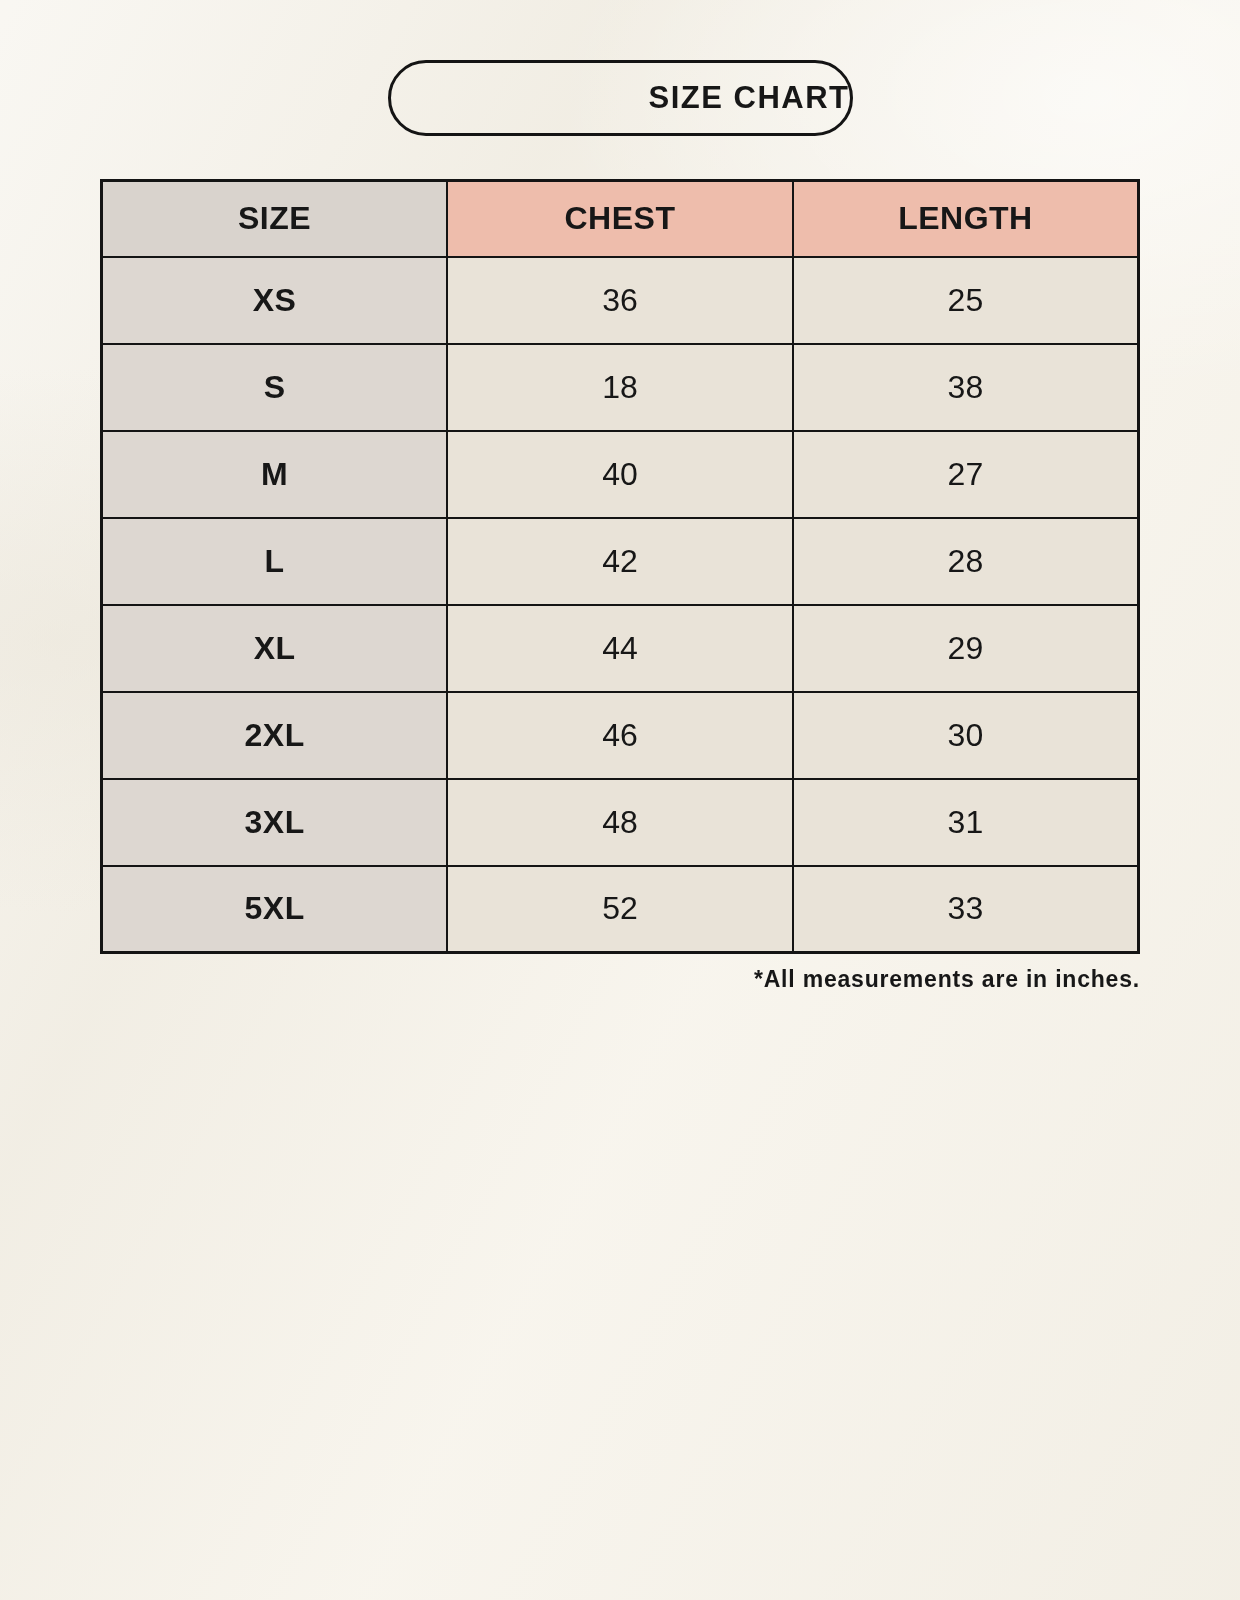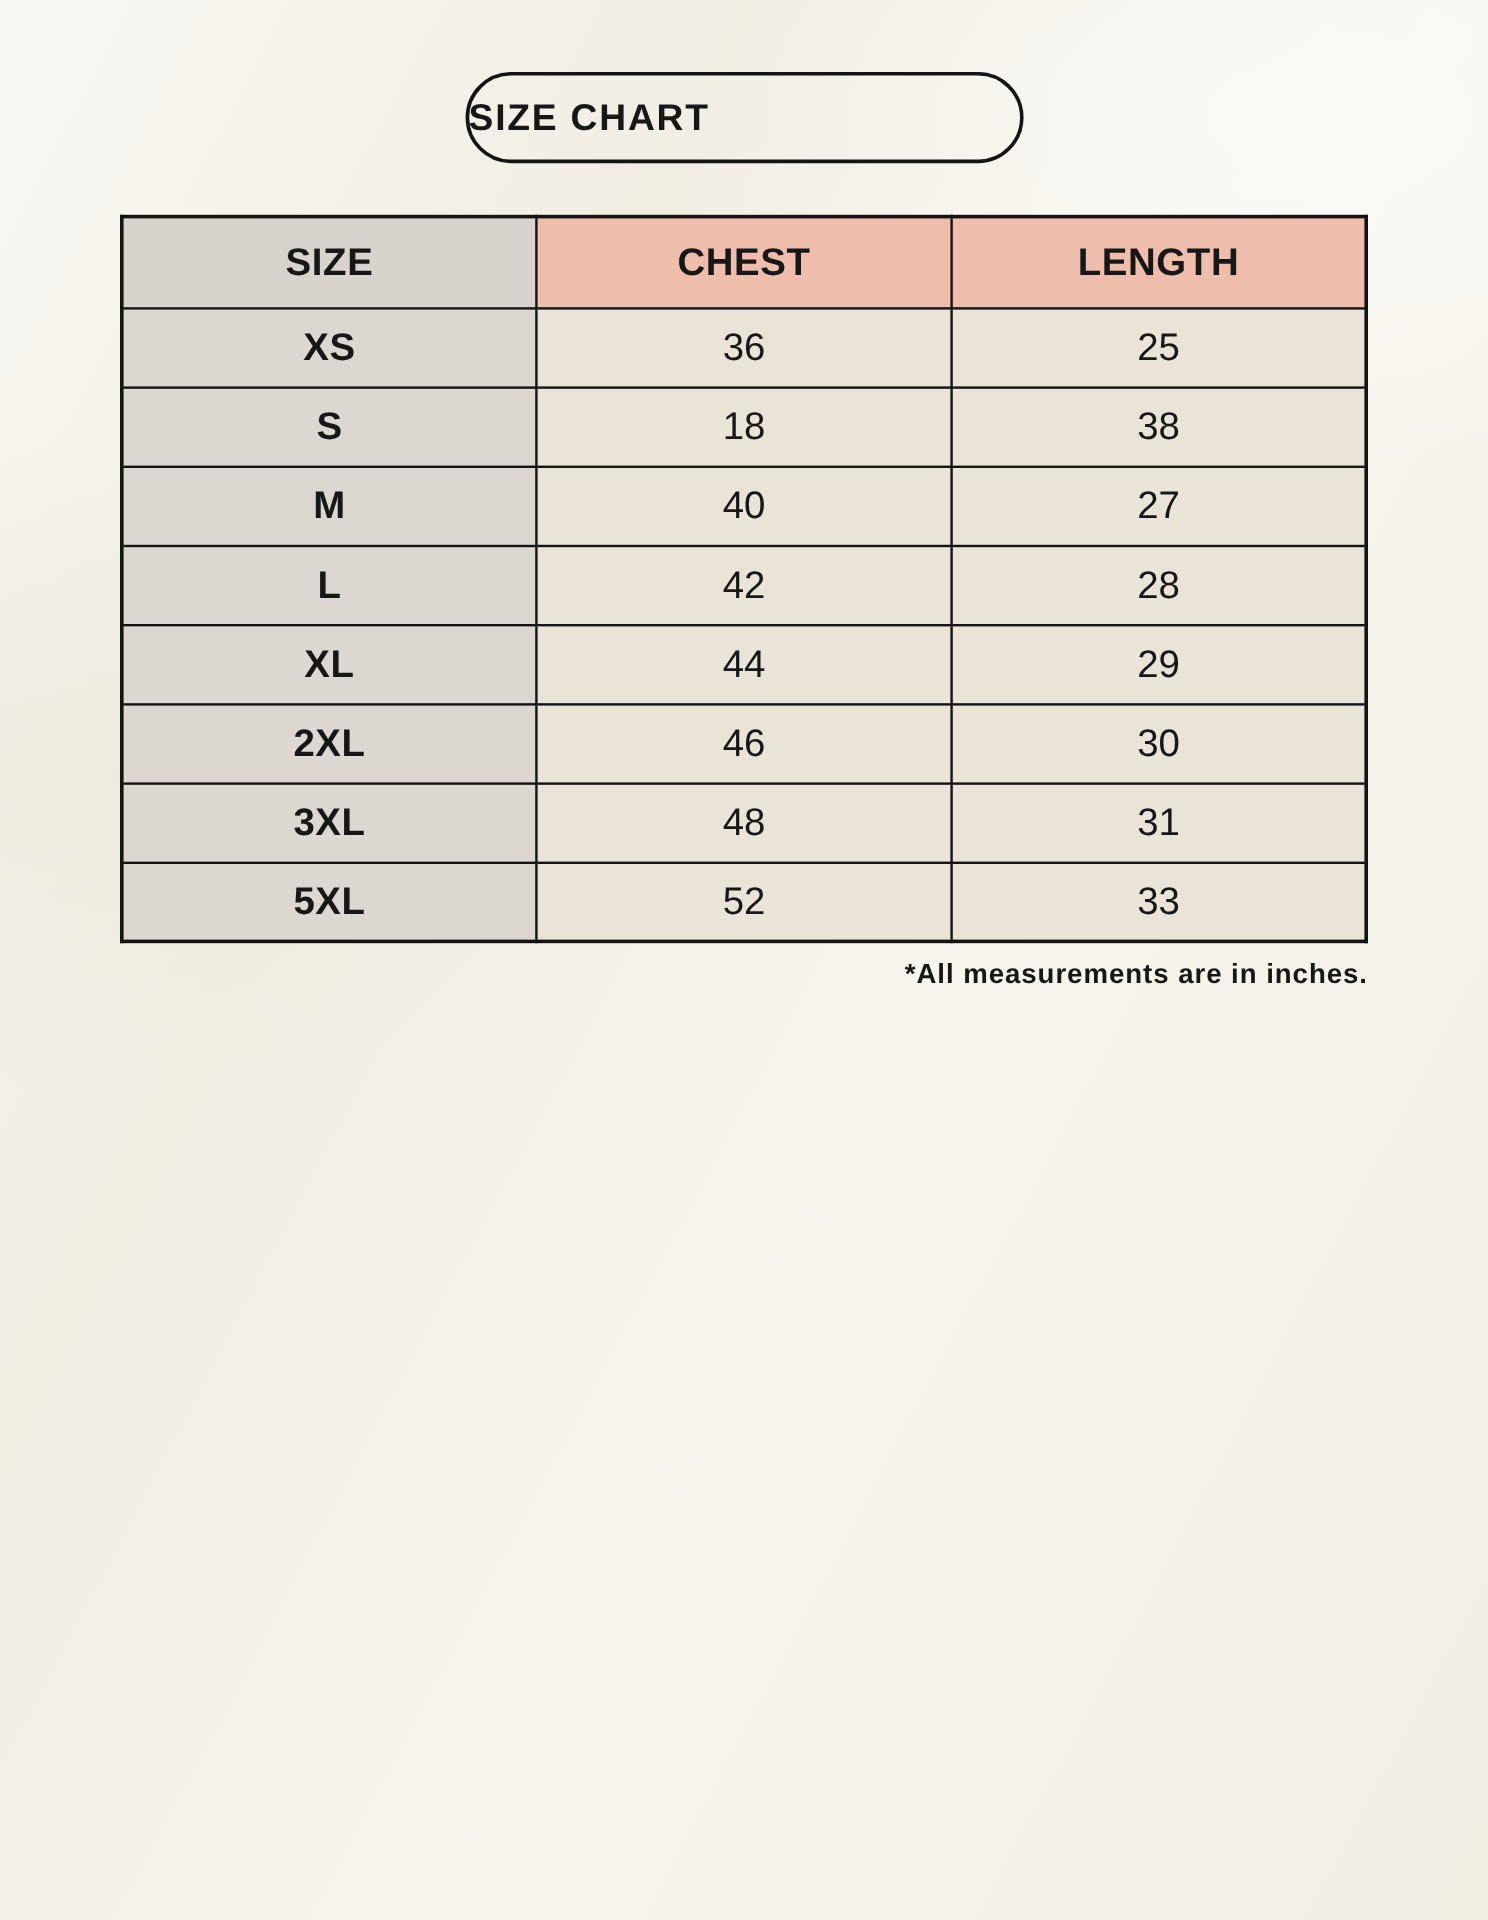--- a/index.html
+++ b/index.html
@@ -38,21 +38,21 @@
 
   .badge-pill {
     margin: 60px auto 0 auto;
     width: 465px;
     height: 76px;
     border: 3px solid var(--border);
     border-radius: 40px;
     background: transparent;
     display: flex;
     align-items: center;
-    justify-content: flex-start;
+    justify-content: flex-end;
   }
   .badge-pill span {
     font-size: 31px;
     font-weight: bold;
     letter-spacing: 1.5px;
   }
 
   .table-wrap {
     width: 1040px;
     margin: 43px auto 0 auto;
@@ -68,21 +68,21 @@
     vertical-align: middle;
     font-size: 32px;
   }
   table.size-table { border: 3px solid var(--border); }
   table.size-table thead th {
     height: 76px;
     font-weight: bold;
     letter-spacing: 0.5px;
   }
   table.size-table tbody th,
-  table.size-table tbody td { height: 66px; }
+  table.size-table tbody td { height: 87px; }
   th.h-size   { background: var(--header-neutral); }
   th.h-accent { background: var(--header-accent); }
   tbody th.c-size {
     background: var(--size-column);
     font-weight: bold;
     letter-spacing: 0.5px;
   }
   tbody td.c-val {
     background: var(--value-cell);
     font-weight: normal;

